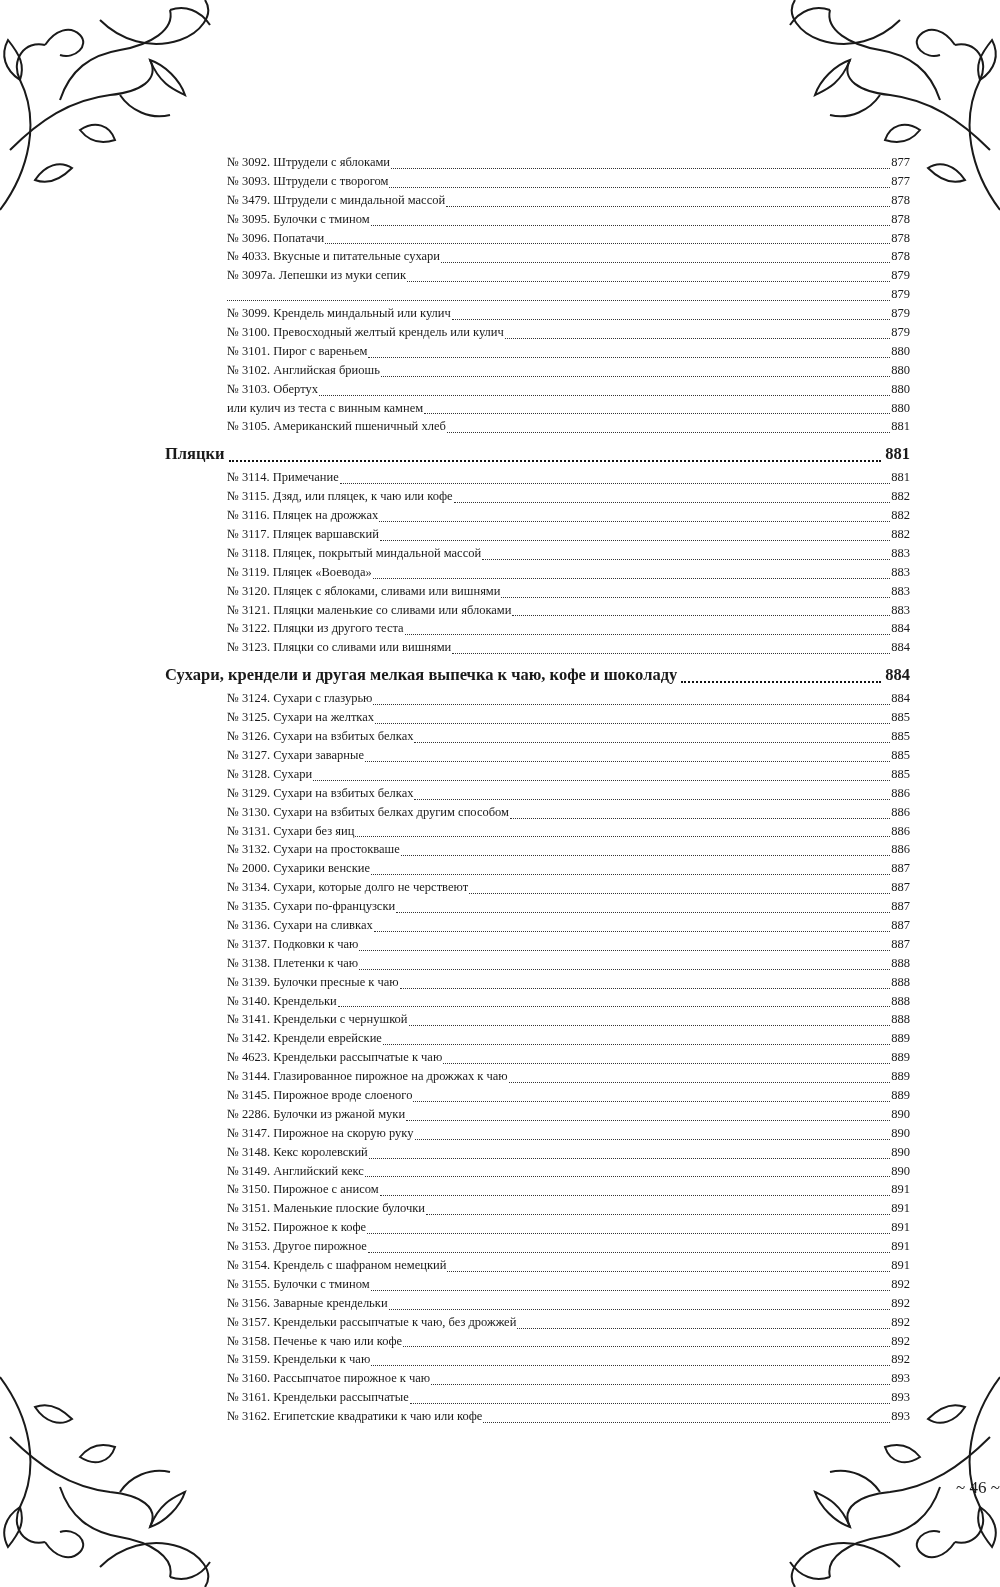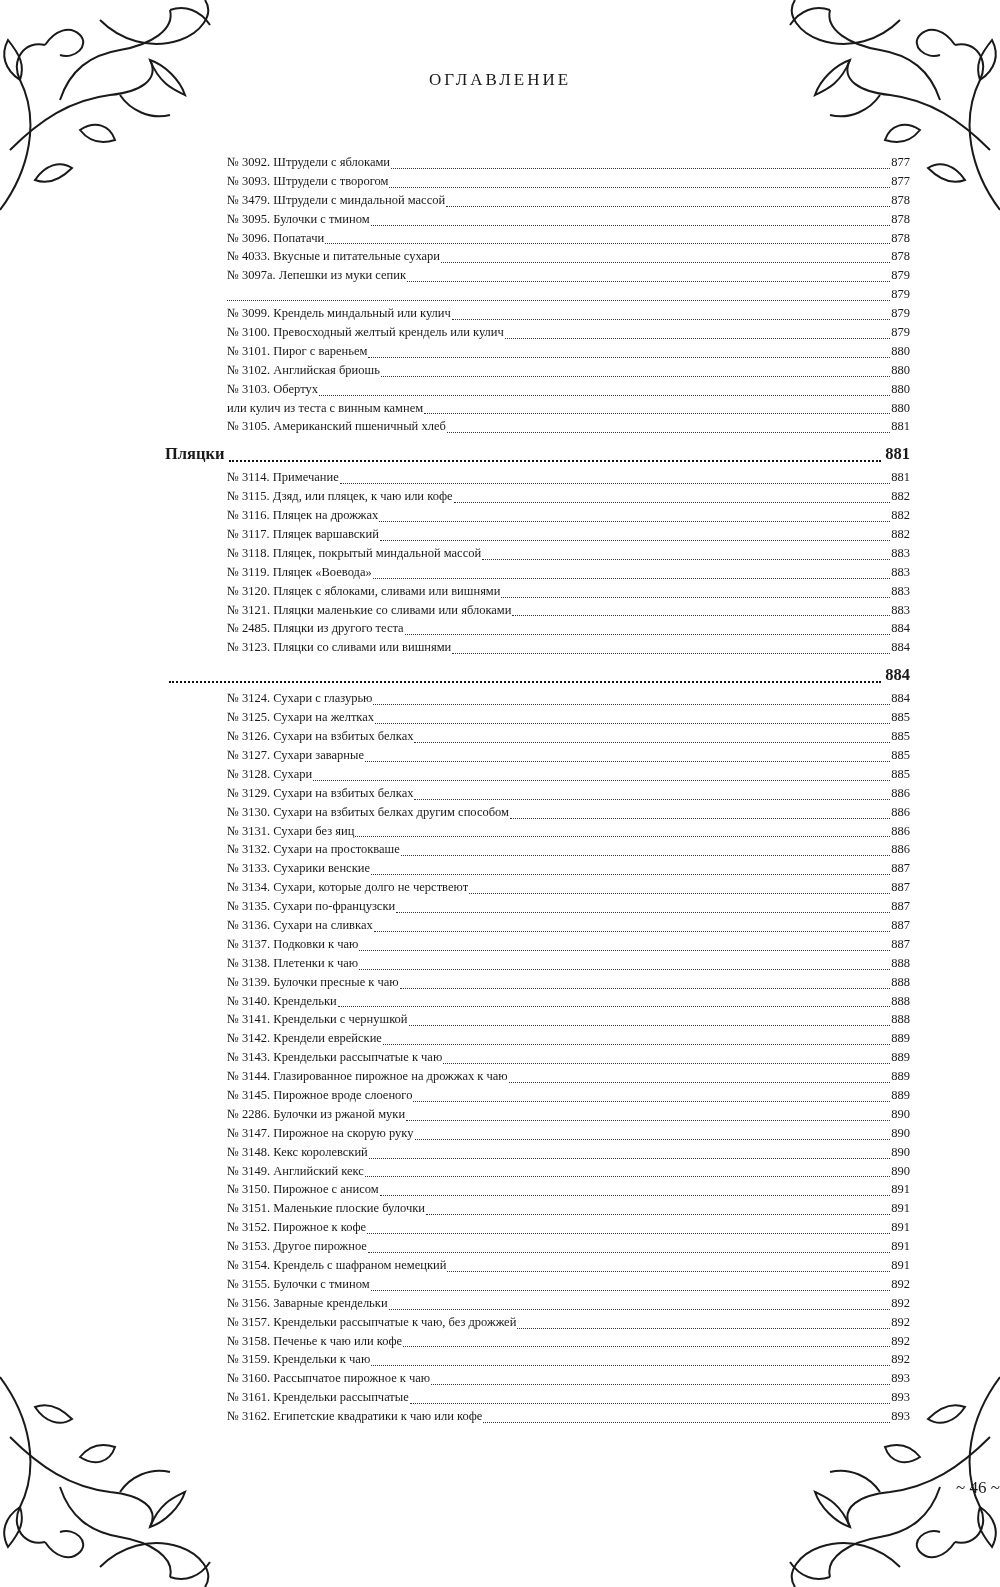--- a/index.html
+++ b/index.html
@@ -78,21 +78,20 @@
         <path d="M100,20 C120,40 150,50 180,40 C200,33 215,15 205,0" fill="none" stroke="#1a1a1a" stroke-width="2"></path>
         <path d="M45,45 C55,30 70,25 80,35 C90,45 75,60 60,55" fill="none" stroke="#1a1a1a" stroke-width="2"></path>
         <path d="M120,95 C130,110 150,120 170,115" fill="none" stroke="#1a1a1a" stroke-width="2"></path>
         <path d="M150,60 C165,65 180,80 185,95 C175,90 160,85 150,60 Z" fill="none" stroke="#1a1a1a" stroke-width="2"></path>
         <path d="M20,80 C5,70 0,55 8,40 C20,55 25,65 20,80 Z" fill="none" stroke="#1a1a1a" stroke-width="2"></path>
         <path d="M80,130 C95,120 110,125 115,140 C100,145 88,140 80,130 Z" fill="none" stroke="#1a1a1a" stroke-width="2"></path>
         <path d="M170,10 C185,5 200,10 210,25" fill="none" stroke="#1a1a1a" stroke-width="2"></path>
         <path d="M35,180 C45,165 60,160 72,168 C60,180 48,185 35,180 Z" fill="none" stroke="#1a1a1a" stroke-width="2"></path>
       </svg></div>
 
-  <div class="running-head">Оглавление</div>
 
   <div class="toc" id="toc">
       <div class="entry">
         <span class="label">№ 3092. Штрудели с яблоками</span>
         <span class="leader"></span>
         <span class="page-num">877</span>
       </div>
       <div class="entry">
         <span class="label">№ 3093. Штрудели с творогом</span>
         <span class="leader"></span>
@@ -201,30 +200,31 @@
         <span class="label">№ 3120. Пляцек с яблоками, сливами или вишнями</span>
         <span class="leader"></span>
         <span class="page-num">883</span>
       </div>
       <div class="entry">
         <span class="label">№ 3121. Пляцки маленькие со сливами или яблоками</span>
         <span class="leader"></span>
         <span class="page-num">883</span>
       </div>
       <div class="entry">
-        <span class="label">№ 2485. Пляцки из другого теста</span>
+        <span class="label">№ 3122. Пляцки из другого теста</span>
         <span class="leader"></span>
         <span class="page-num">884</span>
       </div>
       <div class="entry">
         <span class="label">№ 3123. Пляцки со сливами или вишнями</span>
         <span class="leader"></span>
         <span class="page-num">884</span>
       </div>
       <div class="section">
+        <span>Сухари, крендели и другая мелкая выпечка к чаю, кофе и шоколаду</span>
         <span class="leader"></span>
         <span class="page-num">884</span>
       </div>
       <div class="entry">
         <span class="label">№ 3124. Сухари с глазурью</span>
         <span class="leader"></span>
         <span class="page-num">884</span>
       </div>
       <div class="entry">
         <span class="label">№ 3125. Сухари на желтках</span>
@@ -260,21 +260,21 @@
         <span class="label">№ 3131. Сухари без яиц</span>
         <span class="leader"></span>
         <span class="page-num">886</span>
       </div>
       <div class="entry">
         <span class="label">№ 3132. Сухари на простокваше</span>
         <span class="leader"></span>
         <span class="page-num">886</span>
       </div>
       <div class="entry">
-        <span class="label">№ 3133. Сухарики венские</span>
+        <span class="label">№ 2000. Сухарики венские</span>
         <span class="leader"></span>
         <span class="page-num">887</span>
       </div>
       <div class="entry">
         <span class="label">№ 3134. Сухари, которые долго не черствеют</span>
         <span class="leader"></span>
         <span class="page-num">887</span>
       </div>
       <div class="entry">
         <span class="label">№ 3135. Сухари по-французски</span>
@@ -310,21 +310,21 @@
         <span class="label">№ 3141. Крендельки с чернушкой</span>
         <span class="leader"></span>
         <span class="page-num">888</span>
       </div>
       <div class="entry">
         <span class="label">№ 3142. Крендели еврейские</span>
         <span class="leader"></span>
         <span class="page-num">889</span>
       </div>
       <div class="entry">
-        <span class="label">№ 3143. Крендельки рассыпчатые к чаю</span>
+        <span class="label">№ 4623. Крендельки рассыпчатые к чаю</span>
         <span class="leader"></span>
         <span class="page-num">889</span>
       </div>
       <div class="entry">
         <span class="label">№ 3144. Глазированное пирожное на дрожжах к чаю</span>
         <span class="leader"></span>
         <span class="page-num">889</span>
       </div>
       <div class="entry">
         <span class="label">№ 3145. Пирожное вроде слоеного</span>

